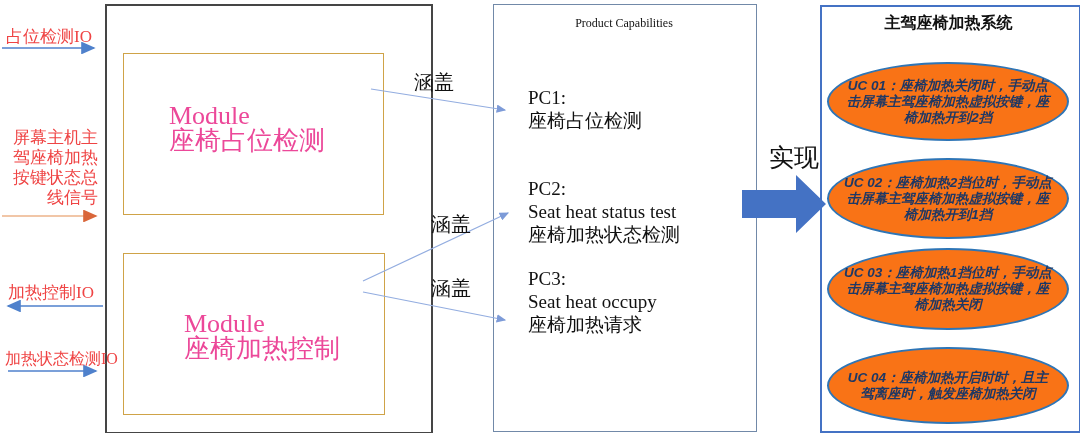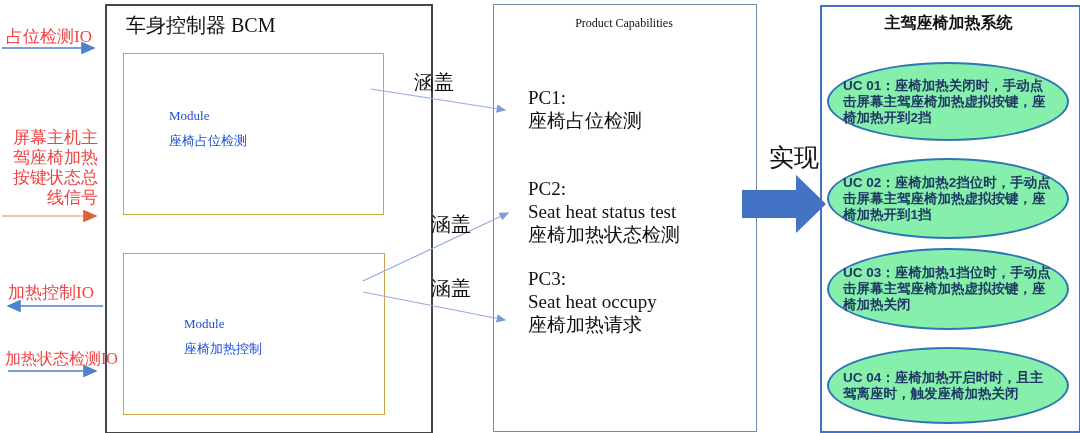--- a/index.html
+++ b/index.html
@@ -9,34 +9,34 @@
   }
   .abs{position:absolute;}
   
   .sig{color:#ef4444;font-size:17px;line-height:20px;z-index:10;text-align:right;}
   
   .bcm-box{left:105px;top:4px;width:324px;height:426px;border:2px solid #454545;background:#ffffff;z-index:1;}
   .bcm-title{left:126px;top:12px;font-size:20px;color:#111;z-index:10;}
   .module-box{border:1.5px solid #cfa348;background:#ffffff;z-index:2;}
   .module1{left:123px;top:53px;width:259px;height:160px;}
   .module2{left:123px;top:253px;width:260px;height:160px;}
-  .module-text{font-size:13px;line-height:25px;color:#1d4ed8;z-index:10;}
+  .module-text{font-size:26px;line-height:25px;color:#ec4899;z-index:10;}
   .pc-box{left:493px;top:4px;width:262px;height:426px;border:1.5px solid #7189a8;background:#ffffff;z-index:1;}
   .pc-title{left:493px;top:16px;width:262px;text-align:center;font-size:12px;color:#111;z-index:10;}
   .pc-item{font-size:19px;line-height:23px;color:#111;z-index:10;}
   .cover-label{font-size:20px;color:#111;z-index:10;}
   .impl-label{left:769px;top:141px;font-size:25px;color:#111;z-index:10;}
   .sys-box{left:820px;top:5px;width:257px;height:424px;border:2.5px solid #4472c4;background:#ffffff;z-index:1;}
   .sys-title{left:820px;top:13px;width:257px;text-align:center;font-size:16px;font-weight:bold;color:#111;z-index:10;}
   .uc{
-    left:827px;width:242px;border:2px solid #2e75b6;background:#86efac;border-radius:50%;
-    display:flex;align-items:center;justify-content:center;
+    left:827px;width:242px;border:2px solid #2e75b6;background:#f97316;border-radius:50%;
+    display:flex;align-items:center;justify-content:center;text-align:center;
     font-family:"Liberation Sans","DejaVu Sans",sans-serif;
     font-size:13.5px;font-weight:bold;line-height:16px;color:#1f3864;
-    padding:0 14px;box-sizing:border-box;z-index:3;
+    padding:0 14px;box-sizing:border-box;z-index:3;font-style:italic;
   }
   .uc1{top:62px;height:79px;}
   .uc2{top:158px;height:81px;}
   .uc3{top:248px;height:82px;}
   .uc4{top:347px;height:77px;}
   #arrow-layer{left:0;top:0;width:1080px;height:433px;z-index:5;pointer-events:none;}
 </style>
 </head>
 <body>
 
@@ -63,21 +63,20 @@
     <line x1="363" y1="292" x2="505" y2="320" stroke="#93ade0" stroke-width="1.2" marker-end="url(#mLight)"></line>
     <polygon points="742,190 796,190 796,175 826,204 796,233 796,218 742,218" fill="#4472c4"></polygon>
   </svg>
 
   <div class="abs sig" style="left:6px;top:27px;white-space:nowrap;">占位检测IO</div>
   <div class="abs sig" style="left:6px;top:128px;width:92px;">屏幕主机主驾座椅加热按键状态总线信号</div>
   <div class="abs sig" style="left:8px;top:283px;white-space:nowrap;">加热控制IO</div>
   <div class="abs sig" style="left:5px;top:349px;white-space:nowrap;font-size:16px;">加热状态检测IO</div>
 
   <div class="abs bcm-box"></div>
-  <div class="abs bcm-title">车身控制器 BCM</div>
 
   <div class="abs module-box module1"></div>
   <div class="abs module-text" style="left:169px;top:103px;">
     <div>Module</div>
     <div>座椅占位检测</div>
   </div>
 
   <div class="abs module-box module2"></div>
   <div class="abs module-text" style="left:184px;top:311px;">
     <div>Module</div>

